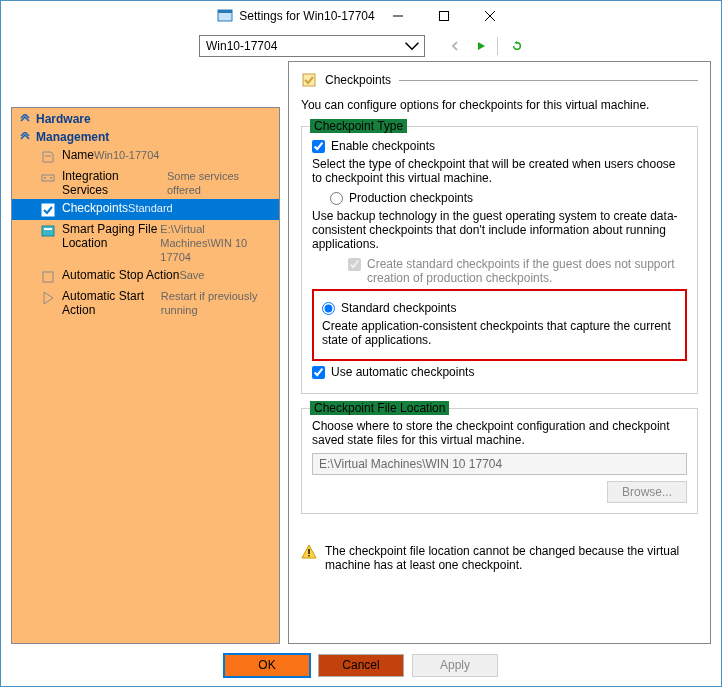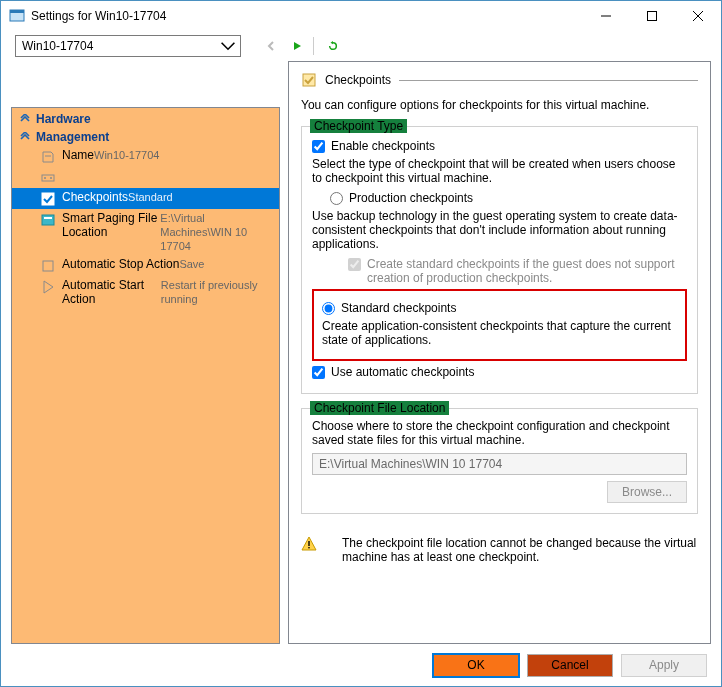--- a/index.html
+++ b/index.html
@@ -1,17 +1,17 @@
 <!DOCTYPE html>
 <html><head>
 <meta charset="utf-8">
 <style>
   * { box-sizing: border-box; font-family: "Segoe UI", Tahoma, sans-serif; font-size: 12px; }
   body { margin: 0; background: #fff; }
-  .window { width: 722px; height: 687px; border: 1px solid #4a90c0; display: flex; flex-direction: column; background: #fff; }
+  .window { width: 722px; height: 687px; border: 1px solid #4a90c0; display: flex; flex-direction: column; background: #fff; align-items: center; }
   .titlebar { height: 30px; display: flex; align-items: center; padding: 0 0 0 8px; }
   .titlebar-icon { width: 16px; height: 16px; margin-right: 6px; }
   .titlebar-text { flex: 1; color: #000; }
   .titlebar-btns { display: flex; }
   .titlebar-btn { width: 46px; height: 30px; display: flex; align-items: center; justify-content: center; color: #000; }
   .titlebar-btn svg { width: 10px; height: 10px; }
 
   .toolbar-row { height: 30px; display: flex; align-items: center; padding: 4px 10px 4px 14px; gap: 6px; }
   .combo { width: 226px; height: 22px; border: 1px solid #7a7a7a; background: #fff; display: flex; align-items: center; padding: 0 4px 0 6px; position: relative; }
   .combo-text { flex: 1; }
@@ -42,21 +42,21 @@
   .chk-row input, .radio-row input { margin: 1px 0 0 0; }
   .indent-1 { margin-left: 18px; }
   .indent-2 { margin-left: 36px; }
   .disabled-text { color: #8a8a8a; }
   .sub-text { margin: 2px 0 6px 0; }
   .highlight-box { border: 2px solid #d80000; padding: 6px 8px; margin: 4px 0; }
   .path-box { width: 100%; height: 22px; border: 1px solid #c0c0c0; background: #f5f5f5; color: #6a6a6a; padding: 3px 6px; margin-top: 6px; }
   .browse-row { display: flex; justify-content: flex-end; margin-top: 6px; }
   .btn { min-width: 80px; height: 22px; border: 1px solid #adadad; background: #c2410c; display: inline-flex; align-items: center; justify-content: center; padding: 0 12px; }
   .btn.disabled { color: #8a8a8a; background: #f0f0f0; border-color: #d0d0d0; }
-  .warn-row { display: flex; align-items: flex-start; gap: 25px; margin-top: 12px; }
+  .warn-row { display: flex; align-items: flex-start; gap: 8px; margin-top: 20px; }
   .warn-icon { width: 16px; height: 16px; flex: none; }
 
   .footer { height: 42px; display: flex; align-items: center; justify-content: flex-end; gap: 8px; padding: 0 14px; }
   .footer .btn { min-width: 86px; height: 23px; }
   .footer .btn.primary { border: 1px solid #0078d7; background: #f97316; outline: 1px solid #0078d7; }
 
   svg { display: block; }
 </style>
 </head>
 <body>
@@ -156,20 +156,24 @@
       </div>
 
       <div class="tree-item">
         <span class="tree-icon">
             <svg viewBox="0 0 16 16">
               <rect x="2" y="5" width="12" height="6" fill="none" stroke="#8a8a8a"></rect>
               <circle cx="5" cy="8" r="1" fill="#8a8a8a"></circle>
               <circle cx="11" cy="8" r="1" fill="#8a8a8a"></circle>
             </svg>
           </span>
+        <div class="tree-labels">
+          <span>Integration Services</span>
+          <span class="tree-sub">Some services offered</span>
+        </div>
       </div>
 
       <div class="tree-item selected">
         <span class="tree-icon">
             <svg viewBox="0 0 16 16">
               <rect x="2" y="2" width="12" height="12" fill="#fff" stroke="#fff"></rect>
               <path d="M4 8l3 3 5-6" fill="none" stroke="#0078d7" stroke-width="2"></path>
             </svg>
           </span>
         <div class="tree-labels">

